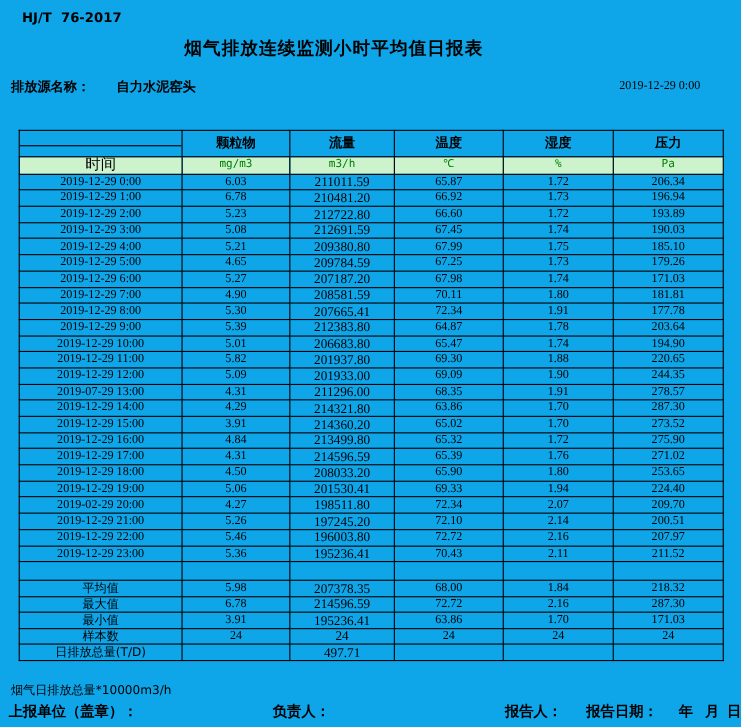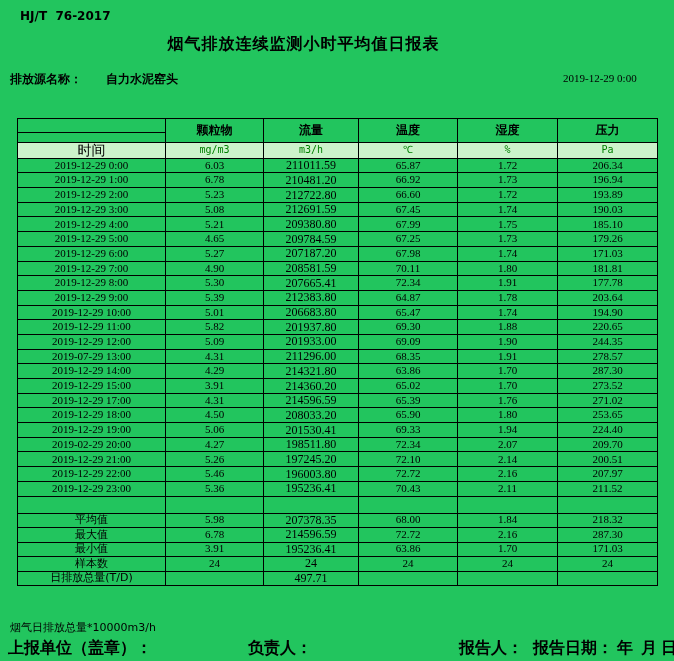--- a/index.html
+++ b/index.html
@@ -1,19 +1,19 @@
 <!DOCTYPE html>
 <html><head>
 <meta charset="utf-8">
 <style>
   html,body { margin:0; padding:0; background:#fff; }
   .page {
     position:relative;
     width:674px; height:661px;
-    background:#22c55e;
+    background:#0ea5e9;
     font-family:"DejaVu Sans", "Liberation Sans", sans-serif;
     color:#000;
     overflow:hidden;
   }
   .std-code {
     position:absolute; left:20px; top:9px;
     font-size:12px; font-weight:bold; white-space:pre;
   }
   .title {
     position:absolute; left:0; top:34px; width:607px;
@@ -55,21 +55,21 @@
   tr.blank-row td { height:16px; }
   tbody.summary td { height:13.5px; font-family:"Liberation Serif", serif; font-size:11px; }
   tbody.summary td.slabel { font-family:"DejaVu Sans", sans-serif; font-size:11px; }
   tbody.summary td.flow { font-size:12px; }
   .foot-note {
     position:absolute; left:10px; top:620px;
     font-size:11px;
   }
   .foot-line {
     position:absolute; left:0; top:638px; width:674px; height:16px;
-    font-size:16px; font-weight:bold;
+    font-size:13px; font-weight:bold;
   }
   .foot-line span { position:absolute; white-space:nowrap; }
   .fl-unit  { left:8px; }
   .fl-resp  { left:248px; }
   .fl-rep   { left:415px;margin-left:44px; }
   .fl-date  { left:533px; }
   .fl-year  { left:617px; }
   .fl-month { left:641px; }
   .fl-day   { left:661px; }
 </style>
@@ -240,20 +240,28 @@
         </tr>
         <tr>
           <td class="time">2019-12-29 15:00</td>
           <td class="val">3.91</td>
           <td class="flow">214360.20</td>
           <td class="val">65.02</td>
           <td class="val">1.70</td>
           <td class="val">273.52</td>
         </tr>
         <tr>
+          <td class="time">2019-12-29 16:00</td>
+          <td class="val">4.84</td>
+          <td class="flow">213499.80</td>
+          <td class="val">65.32</td>
+          <td class="val">1.72</td>
+          <td class="val">275.90</td>
+        </tr>
+        <tr>
           <td class="time">2019-12-29 17:00</td>
           <td class="val">4.31</td>
           <td class="flow">214596.59</td>
           <td class="val">65.39</td>
           <td class="val">1.76</td>
           <td class="val">271.02</td>
         </tr>
         <tr>
           <td class="time">2019-12-29 18:00</td>
           <td class="val">4.50</td>

